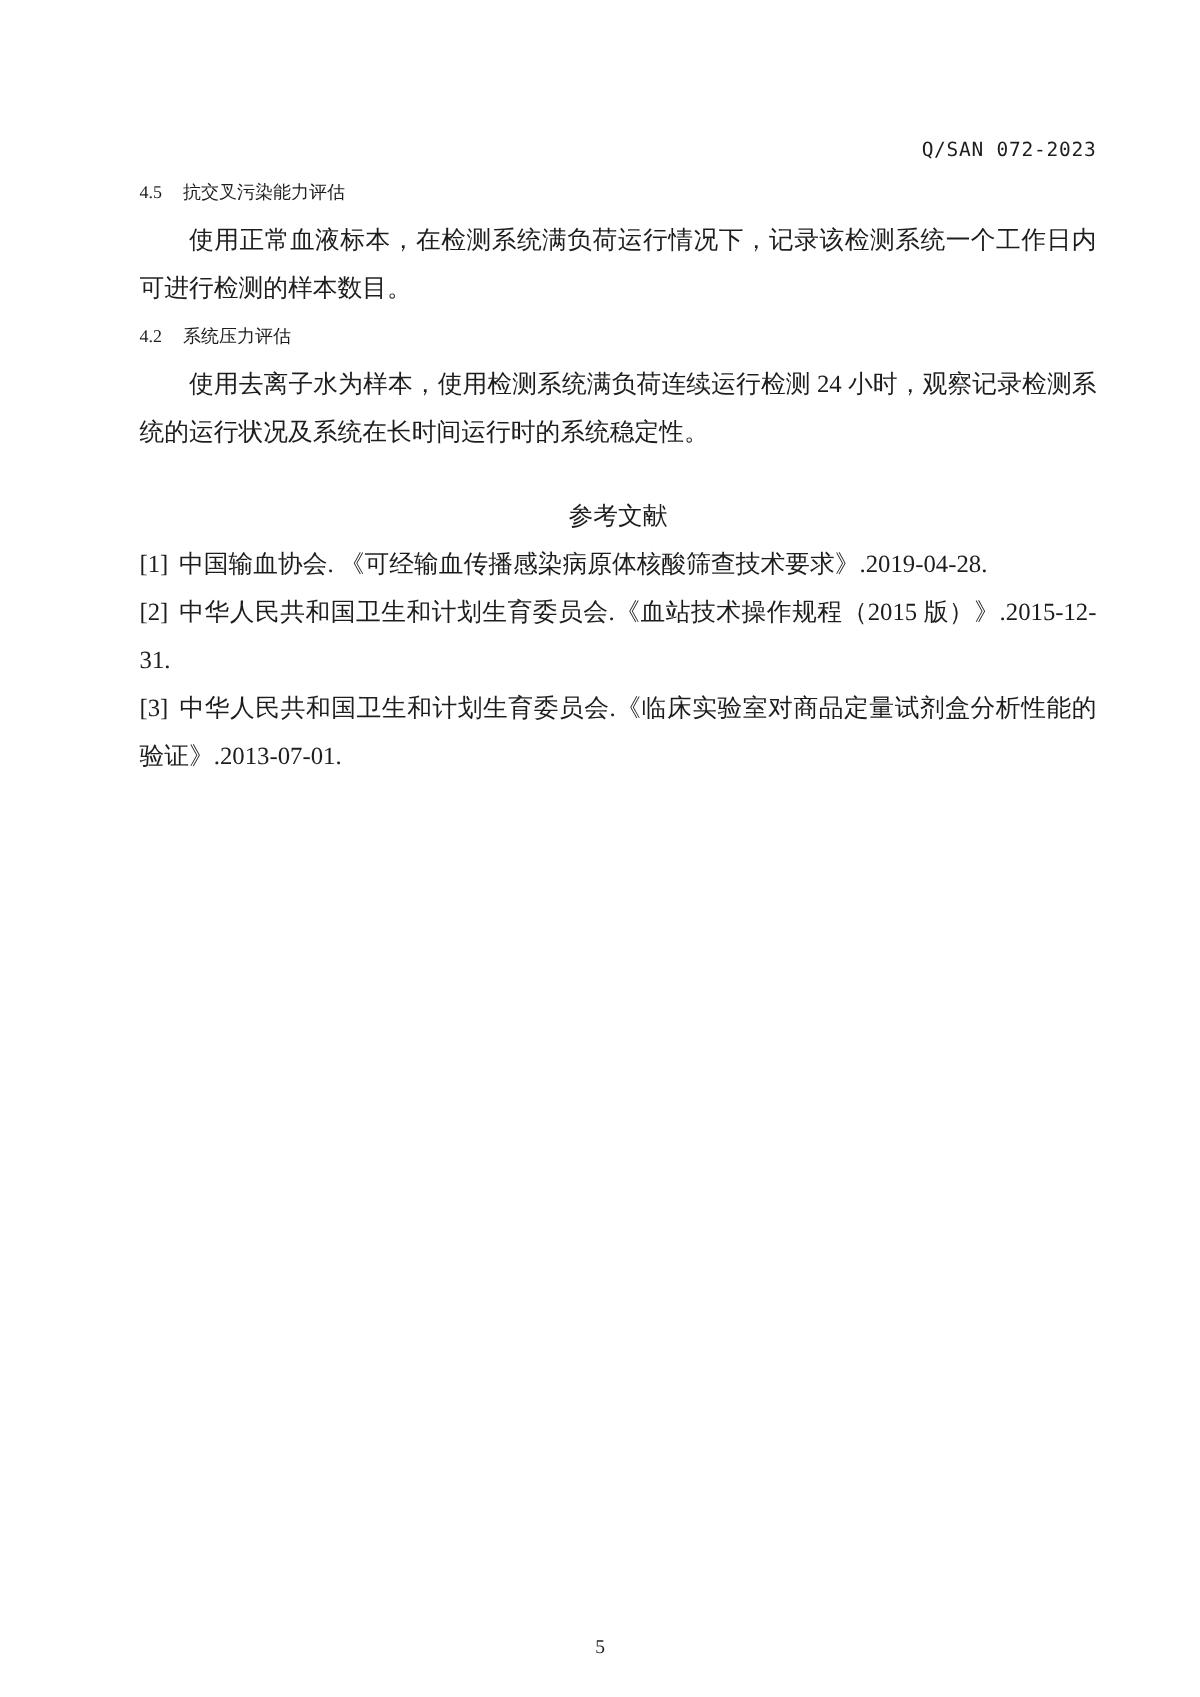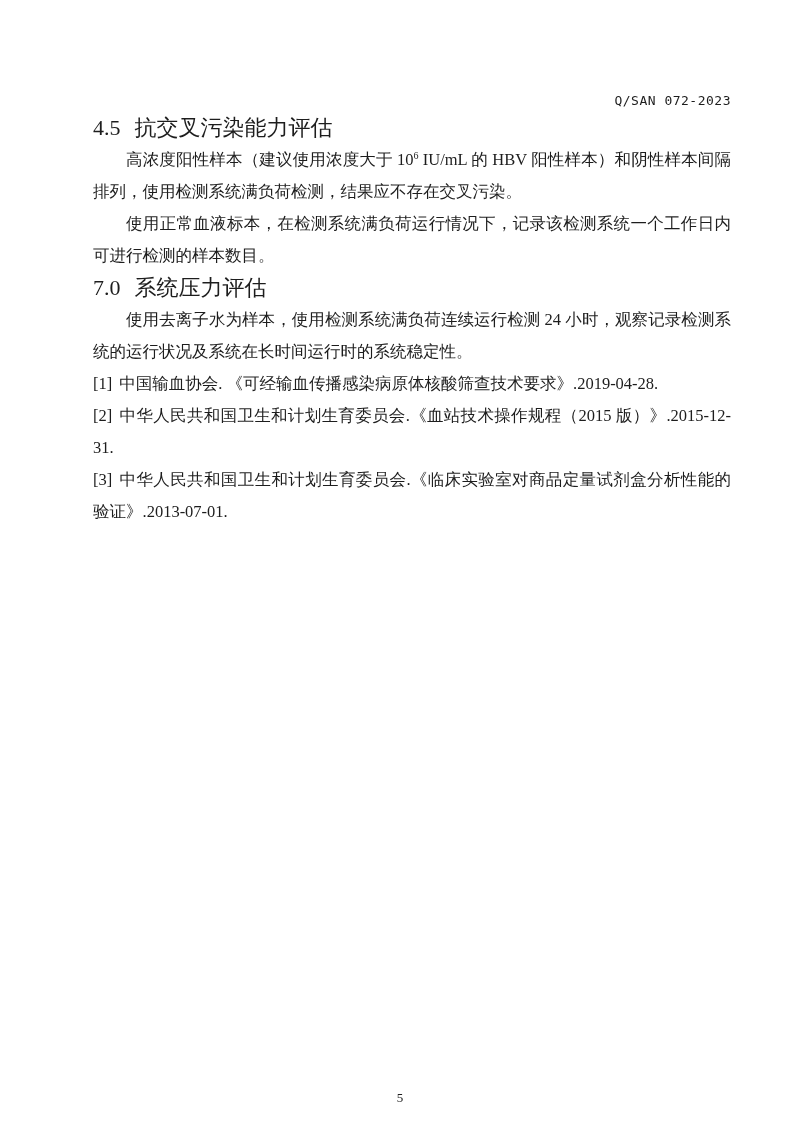--- a/index.html
+++ b/index.html
@@ -32,21 +32,21 @@
     left: 93px;
     top: 112px;
     width: 638px;
     font-size: 16.5px;
     line-height: 32px;
     text-align: justify;
   }
 
   .sec-heading {
     margin: 0;
-    font-size: 22px;
+    font-size: 12px;
     font-weight: normal;
     text-align: left;
   }
   .sec-num { display: inline-block; margin-right: 14px; }
 
   .para {
     margin: 0;
     text-indent: 2em;
   }
 
@@ -86,35 +86,33 @@
 
   <div class="doc-header">
     <span>Q/SAN 072-2023</span>
   </div>
 
   <div class="content">
 
     <h2 class="sec-heading">
       <span class="sec-num">4.5</span><span class="sec-title">抗交叉污染能力评估</span>
     </h2>
-    <p class="para">
-      <span>高浓度阳性样本（建议使用浓度大于 10</span><sup class="exp">6</sup><span> IU/mL 的 HBV 阳性样本）和阴性样本间隔排列，使用检测系统满负荷检测，结果应不存在交叉污染。</span>
-    </p>
 
     <p class="para">
       <span>使用正常血液标本，在检测系统满负荷运行情况下，记录该检测系统一个工作日内可进行检测的样本数目。</span>
     </p>
 
     <h2 class="sec-heading">
-      <span class="sec-num">7.0</span><span class="sec-title">系统压力评估</span>
+      <span class="sec-num">4.2</span><span class="sec-title">系统压力评估</span>
     </h2>
     <p class="para">
       <span>使用去离子水为样本，使用检测系统满负荷连续运行检测 24 小时，观察记录检测系统的运行状况及系统在长时间运行时的系统稳定性。</span>
     </p>
 
+    <h3 class="ref-title">参考文献</h3>
 
     <p class="ref-item">
       <span class="ref-marker">[1]</span><span>中国输血协会. 《可经输血传播感染病原体核酸筛查技术要求》.2019-04-28.</span>
     </p>
     <p class="ref-item">
       <span class="ref-marker">[2]</span><span>中华人民共和国卫生和计划生育委员会.《血站技术操作规程（2015 版）》.2015-12-31.</span>
     </p>
     <p class="ref-item">
       <span class="ref-marker">[3]</span><span>中华人民共和国卫生和计划生育委员会.《临床实验室对商品定量试剂盒分析性能的验证》.2013-07-01.</span>
     </p>

